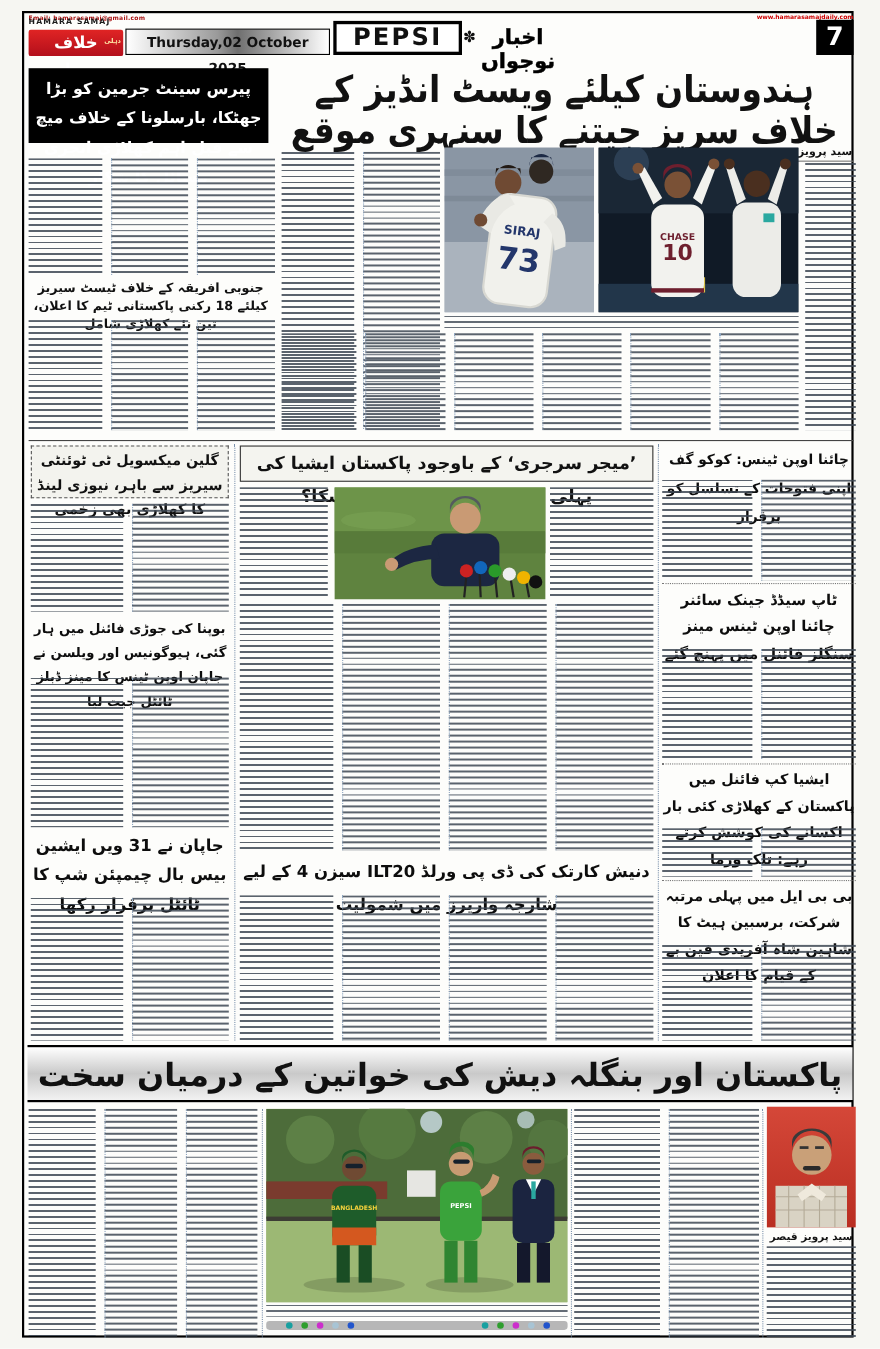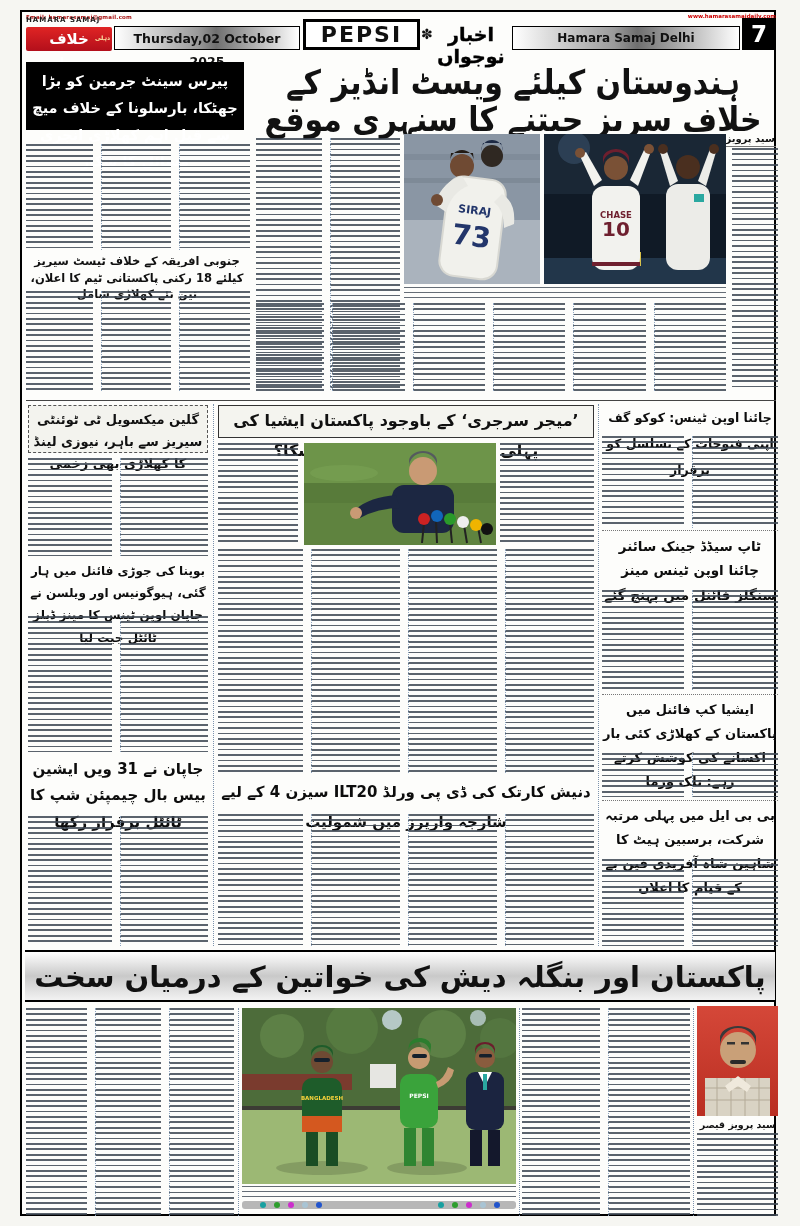--- a/index.html
+++ b/index.html
@@ -67,21 +67,20 @@
   <div class="abs mast-email" style="left:4px;top:2px;width:120px;">Email: hamarasamaj@gmail.com</div>
   <div class="abs mast-brand" style="left:4px;top:4px;width:100px;">HAMARA SAMAJ</div>
   <div class="abs logo-red rtl" style="left:4px;top:15px;width:86px;height:24px;">
     <span>خلاف سماج</span>
     <span class="logo-badge rtl">دہلی</span>
   </div>
   <div class="abs gradbar" style="left:92px;top:14px;width:186px;height:24px;font-size:12.5px;line-height:23px;">Thursday,02 October 2025</div>
   <div class="abs sports-box" style="left:281px;top:7px;width:117px;height:31px;">PEPSI</div>
   <div class="abs" style="left:399px;top:14px;font-size:14px;">✽</div>
   <div class="abs urdu-mast rtl" style="left:410px;top:11px;width:78px;">اخبار نوجواں</div>
-  <div class="abs gradbar" style="left:490px;top:14px;width:228px;height:24px;font-size:12px;line-height:23px;">Hamara Samaj Delhi</div>
   <div class="abs website" style="left:640px;top:1px;width:114px;">www.hamarasamajdaily.com</div>
   <div class="abs pagenum" style="left:720px;top:6px;width:34px;height:32px;">7</div>
 
   <div class="abs kicker rtl" style="left:4px;top:50px;width:218px;height:68px;">پیرس سینٹ جرمین کو بڑا جھٹکا، بارسلونا کے خلاف میچ سے قبل اہم کھلاڑی انجری مسائل کا شکار</div>
   <div class="abs main-head rtl" style="left:228px;top:52px;width:526px;">ہندوستان کیلئے ویسٹ انڈیز کے خلاف سریز جیتنے کا سنہری موقع</div>
   <div class="abs byline rtl" style="left:672px;top:121px;width:82px;">سید پرویز قیصر</div>
 
   <div class="abs cols" style="left:4px;top:132px;width:224px;height:106px;">
       <i></i>
       <i></i>

